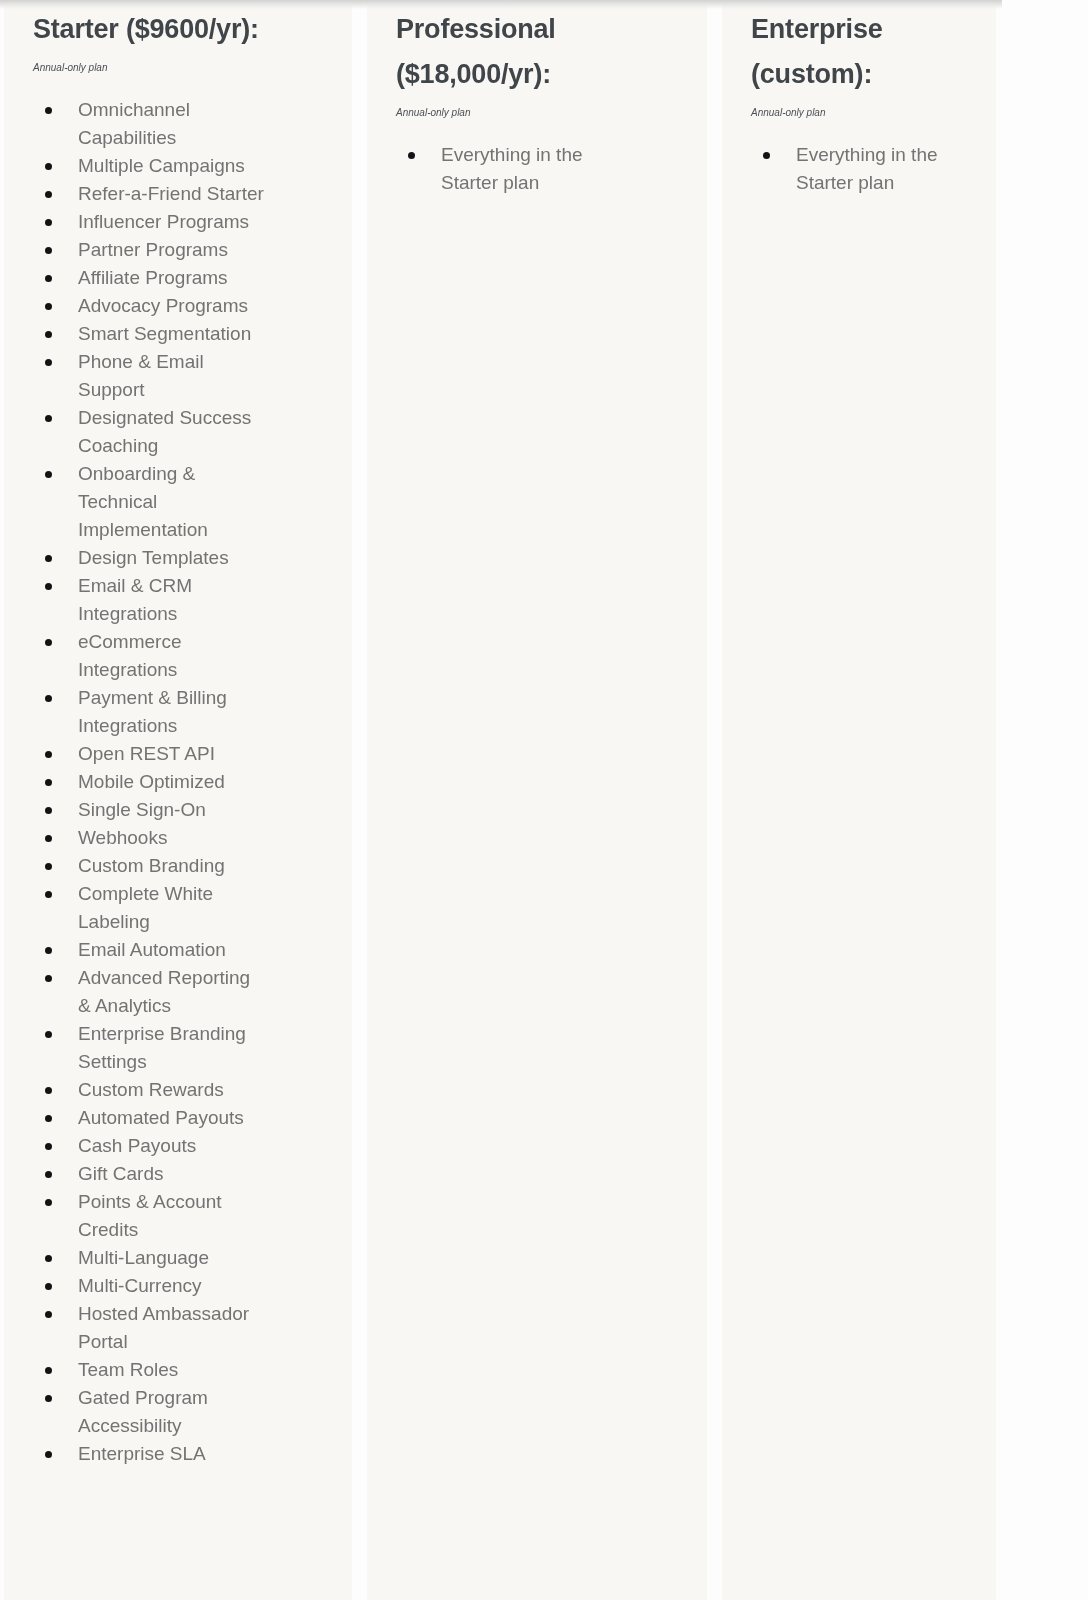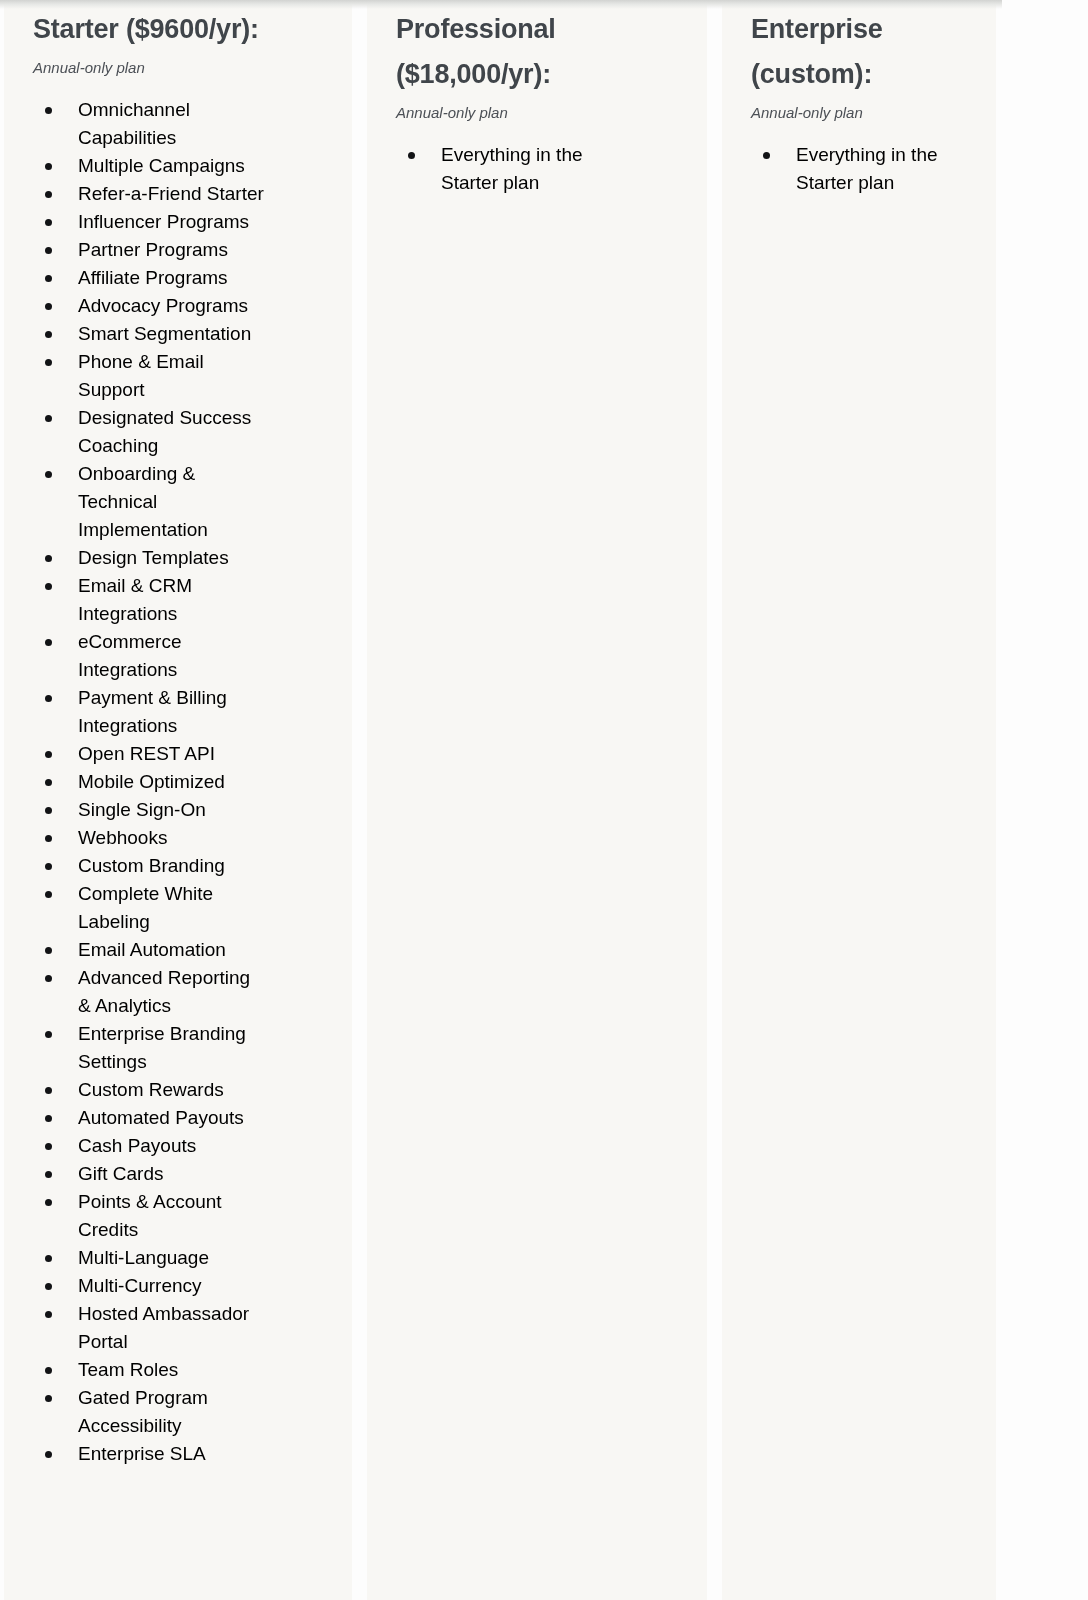--- a/index.html
+++ b/index.html
@@ -43,39 +43,39 @@
     margin: 0;
     font-size: 27px;
     font-weight: bold;
     line-height: 45px;
     color: #40454a;
     letter-spacing: -0.2px;
     max-width: 305px;
   }
   .plan-subtitle {
     margin: 7px 0 0 0;
-    font-size: 15px;
+    font-size: 10px;
     font-style: italic;
     color: #4c5056;
     line-height: 18px;
   }
   ul.features {
     list-style: none;
     margin: 19px 0 0 0;
     padding: 0;
     width: 233px;
   }
   ul.features li {
     position: relative;
     padding-left: 45px;
     box-sizing: border-box;
     width: 233px;
     font-size: 19px;
     line-height: 28px;
-    color: #000000;
+    color: #737373;
   }
   ul.features li::before {
     content: "";
     position: absolute;
     left: 12px;
     top: 10.5px;
     width: 7px;
     height: 7px;
     border-radius: 50%;
     background: #121315;

